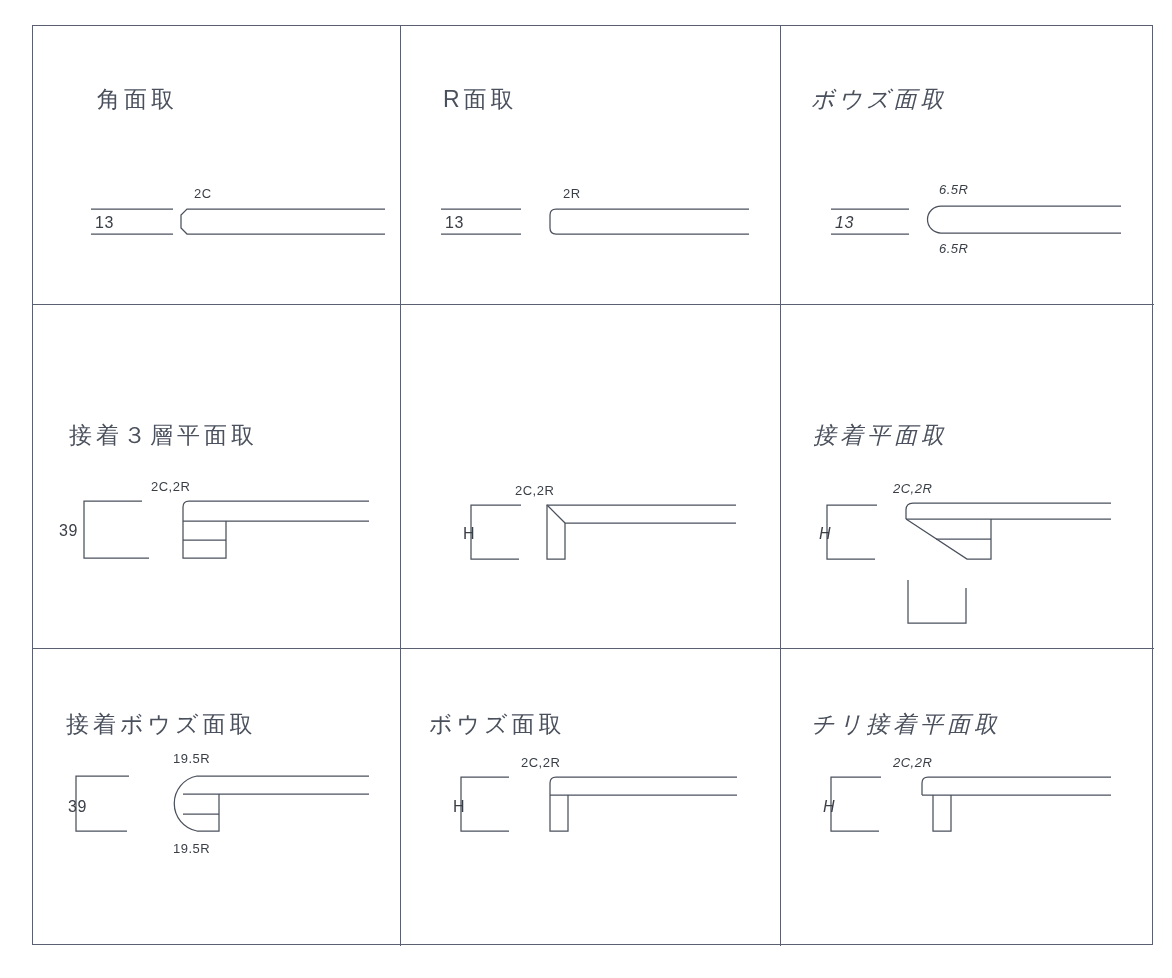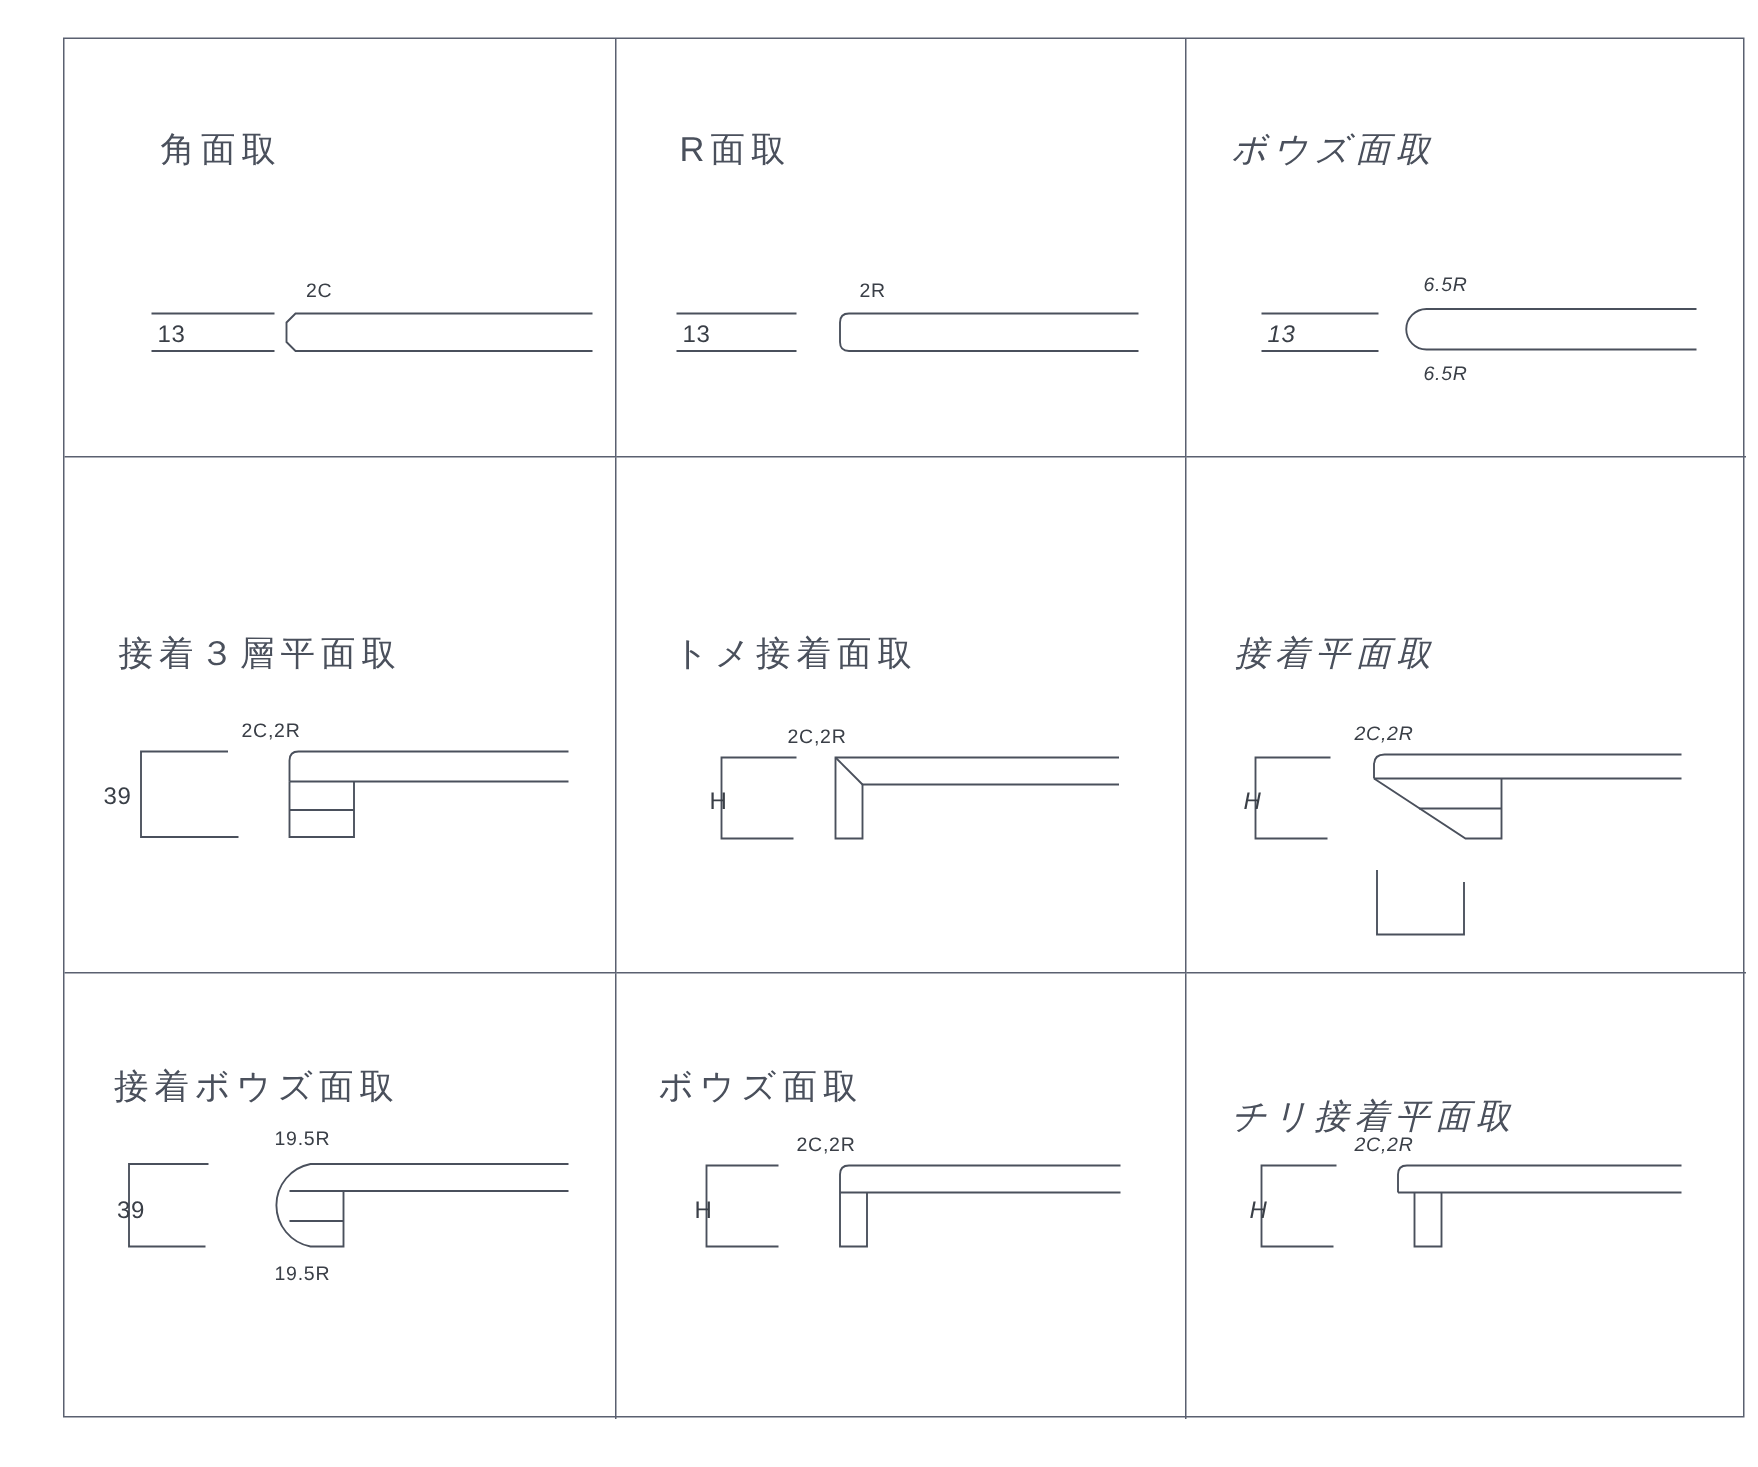--- a/index.html
+++ b/index.html
@@ -4,21 +4,21 @@
 <style>
   html,body{margin:0;padding:0;background:#ffffff;}
   body{
     width:1172px;height:978px;
     font-family:"Liberation Sans","DejaVu Sans",sans-serif;
     color:#3a3f47;
     overflow:hidden;
   }
   #sheet{
     position:absolute;
-    left:42px; top:25px;
+    left:32px; top:25px;
     width:1121px; height:920px;
     box-sizing:border-box;
   }
   .grid{
     position:absolute; inset:0;
     display:grid;
     grid-template-columns:368px 380px 373px;
     grid-template-rows:279px 344px 297px;
     border:1.4px solid #5a6070;
   }
@@ -128,21 +128,20 @@
       </div>
       <div class="fig">
         <svg width="368" height="344" viewBox="0 0 368 344">
           <text class="dim big" x="26" y="231">39</text>
           <text class="dim" x="118" y="186">2C,2R</text>
         </svg>
       </div>
     </div>
 
     <div class="cell">
-      <div class="title" style="left:38px;top:115px;">トメ接着面取</div>
       <div class="fig">
         <svg width="380" height="344" viewBox="0 0 380 344">
           <path class="ln" d="M 120 200 L 70 200 L 70 254 L 118 254"></path>
 
           <path class="ln" d="M 335 200 L 146 200 L 146 254 L 164 254 L 164 218 L 335 218"></path>
 
           <line class="ln" x1="146" y1="200" x2="164" y2="218"></line>
         </svg>
       </div>
       <div class="fig">
@@ -208,21 +207,21 @@
       </div>
       <div class="fig">
         <svg width="380" height="297" viewBox="0 0 380 297">
           <text class="dim big" x="52" y="163">H</text>
           <text class="dim" x="120" y="118">2C,2R</text>
         </svg>
       </div>
     </div>
 
     <div class="cell lastrow lastcol">
-      <div class="title" style="left:30px;top:60px;margin-top:20px;">チリ接着平面取</div>
+      <div class="title" style="left:30px;top:60px;">チリ接着平面取</div>
       <div class="fig">
         <svg width="373" height="297" viewBox="0 0 373 297">
           <path class="ln" d="M 100 128 L 50 128 L 50 182 L 98 182"></path>
 
           <path class="ln" d="M 330 128 L 147 128 Q 141 128 141 134 L 141 146"></path>
           <line class="ln" x1="330" y1="146" x2="141" y2="146"></line>
 
           <path class="ln" d="M 152 146 L 152 182 L 170 182 L 170 146"></path>
         </svg>
       </div>

